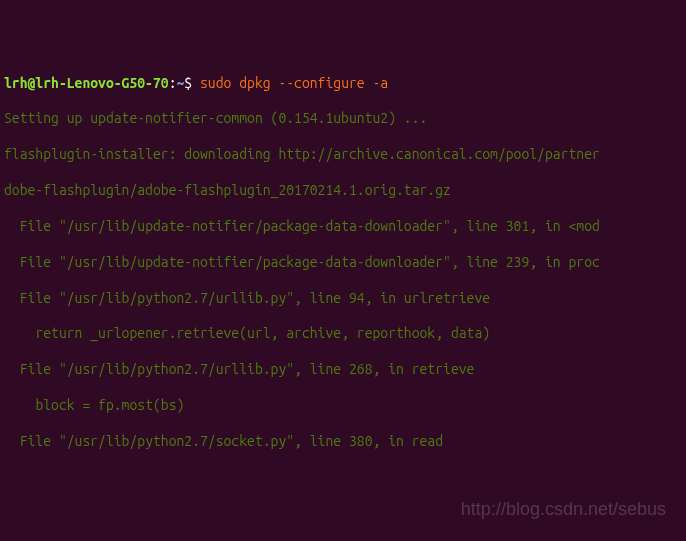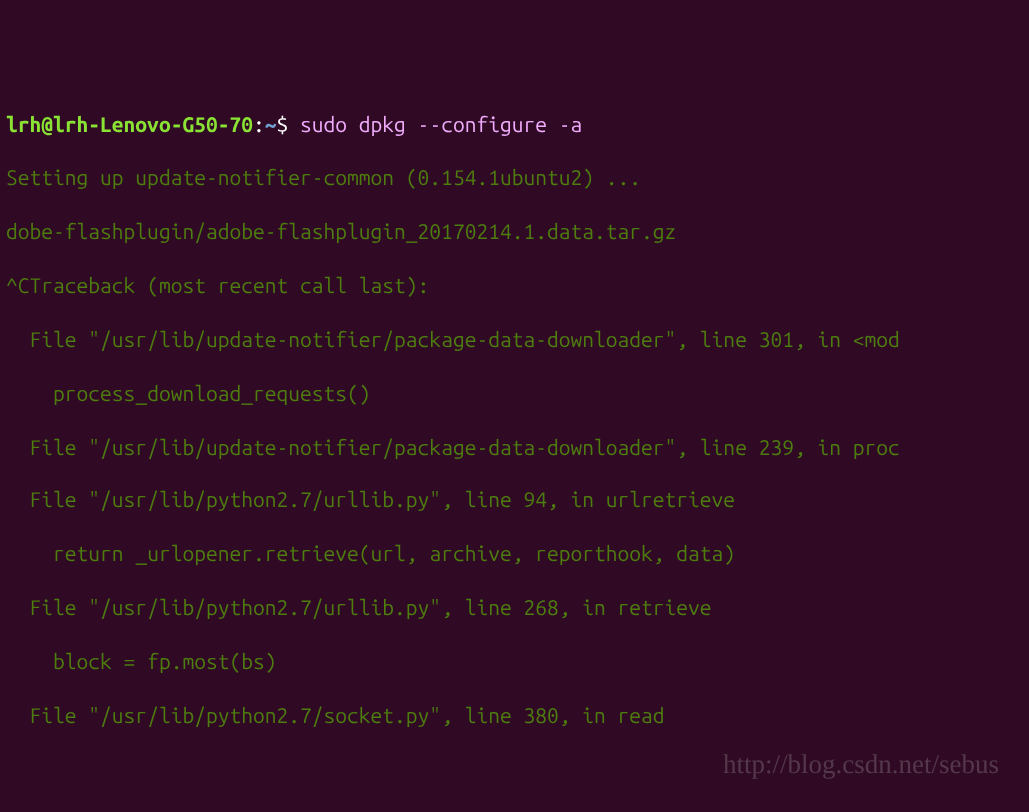--- a/index.html
+++ b/index.html
@@ -30,46 +30,45 @@
       margin-top: 40px;
     }
     .prompt-tilde {
       color: #729fcf;
       font-weight: bold;
     }
     .prompt-dollar {
       color: #ffffff;
     }
     .cmd {
-      color: #f0abfc;
+      color: #f97316;
     }
     .out {
       color: #4d7c0f;
     }
     .watermark {
       position: absolute;
       bottom: 20px;
       right: 20px;
       color: rgba(190, 190, 190, 0.25);
       font-size: 18px;
-      font-family: Liberation Serif, serif;
+      font-family: Liberation Sans, sans-serif;
       pointer-events: none;
     }
   </style>
 </head>
 <body>
 
 
 
 <div><span class="line"><span class="prompt-user">lrh@lrh-Lenovo-G50-70</span><span class="prompt-dollar">:</span><span class="prompt-tilde">~</span><span class="prompt-dollar">$</span> <span class="cmd">sudo dpkg --configure -a</span></span>
 <span class="line out">Setting up update-notifier-common (0.154.1ubuntu2) ...</span>
-<span class="line out">dobe-flashplugin/adobe-flashplugin_20170214.1.data.tar.gz</span>
-<span class="line out">^CTraceback (most recent call last):</span>
+<span class="line out">flashplugin-installer: downloading http://archive.canonical.com/pool/partner</span>
+<span class="line out">dobe-flashplugin/adobe-flashplugin_20170214.1.orig.tar.gz</span>
 <span class="line out">  File "/usr/lib/update-notifier/package-data-downloader", line 301, in &lt;mod</span>
-<span class="line out">    process_download_requests()</span>
 <span class="line out">  File "/usr/lib/update-notifier/package-data-downloader", line 239, in proc</span>
 <span class="line out">  File "/usr/lib/python2.7/urllib.py", line 94, in urlretrieve</span>
 <span class="line out">    return _urlopener.retrieve(url, archive, reporthook, data)</span>
 <span class="line out">  File "/usr/lib/python2.7/urllib.py", line 268, in retrieve</span>
 <span class="line out">    block = fp.most(bs)</span>
 <span class="line out">  File "/usr/lib/python2.7/socket.py", line 380, in read</span>
 
 
 
 

